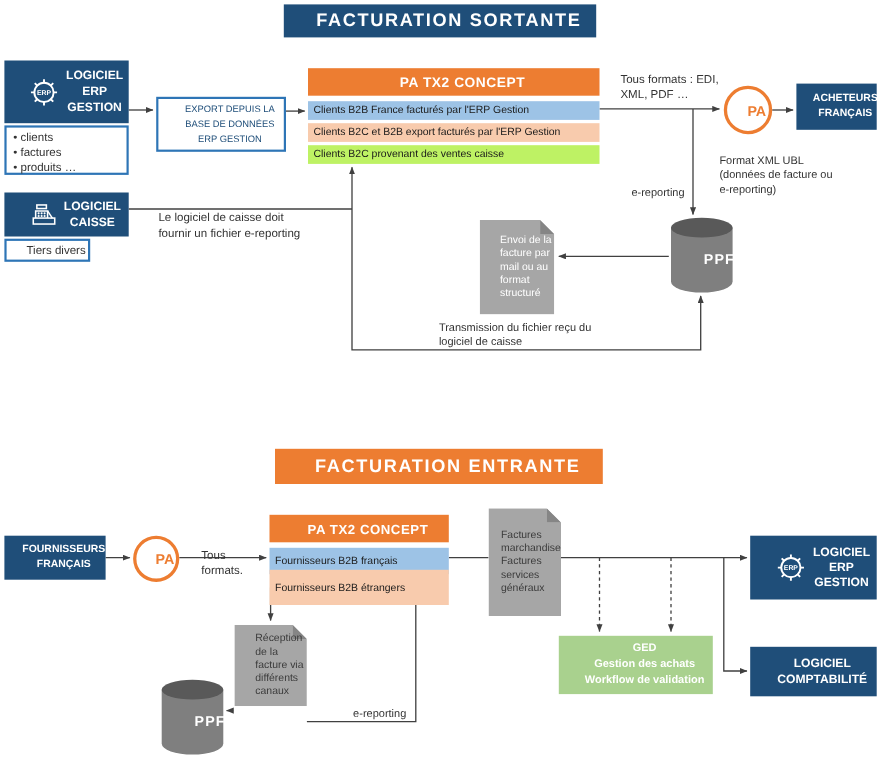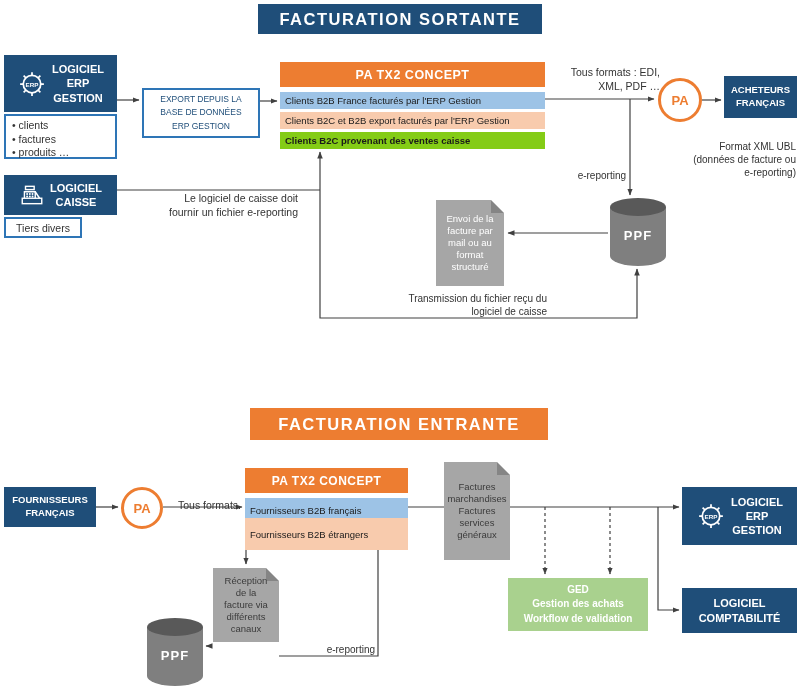--- a/index.html
+++ b/index.html
@@ -1,35 +1,35 @@
 <!DOCTYPE html>
 <html><head>
 <meta charset="utf-8">
 <style>
   html,body{margin:0;padding:0;background:#fff;}
   .stage{position:relative;width:800px;height:692px;background:#fff;overflow:hidden;
          font-family:"Liberation Sans",sans-serif;}
-  .abs{position:absolute;box-sizing:border-box;}
+  .abs{position:absolute;box-sizing:border-box;padding-left:16px;}
   .preline{white-space:pre-line;}
   .center{display:flex;align-items:center;justify-content:center;text-align:center;}
   .bluebox{background:#1F4E79;color:#fff;font-weight:bold;}
   .whitebox{background:#fff;border:2px solid #2E75B6;}
   .banner{color:#fff;font-weight:bold;font-size:16.5px;letter-spacing:1.5px;}
   .banner.blue{background:#1F4E79;}
   .banner.orange{background:#ED7D31;}
   .orangehdr{background:#ED7D31;color:#fff;font-weight:bold;letter-spacing:.5px;}
   .row{display:flex;align-items:center;padding-left:5px;font-size:9.5px;color:#1a1a1a;}
   .row.tblue{background:#9DC3E6;}
   .row.torange{background:#F8CBAD;}
-  .row.tgreen{background:#84cc16;font-weight:bold;}
+  .row.tgreen{background:#bef264;}
   .pa-circle{border:3px solid #ED7D31;border-radius:50%;background:#fff;color:#ED7D31;
              font-weight:bold;font-size:13px;}
-  .note{font-size:10px;color:#333;text-align:right;line-height:1.3;}
+  .note{font-size:10px;color:#333;text-align:left;line-height:1.3;}
   .doc{background:#A6A6A6;clip-path:polygon(0 0,calc(100% - 13px) 0,100% 13px,100% 100%,0 100%);
-       display:flex;align-items:center;justify-content:center;text-align:center;}
+       display:flex;align-items:center;justify-content:center;text-align:left;}
   .doc .fold{position:absolute;top:0;right:0;width:13px;height:13px;background:#858585;
              clip-path:polygon(0 0,0 100%,100% 100%);}
   .doc .doc-text{position:relative;font-size:9.5px;line-height:1.25;}
   .doc .doc-text.white{color:#fff;}
   .doc .doc-text.dark{color:#3b3b3b;}
   .cyl-top{position:absolute;top:0;left:0;width:100%;height:18px;background:#595959;border-radius:50%;z-index:2;}
   .cyl-body{position:absolute;top:9px;left:0;width:100%;bottom:0;background:#7F7F7F;
             border-radius:0 0 50% 50%/0 0 10px 10px;}
   .cyl-label{position:absolute;top:30px;width:100%;text-align:center;color:#fff;font-weight:bold;
              font-size:13px;letter-spacing:1px;z-index:3;}

